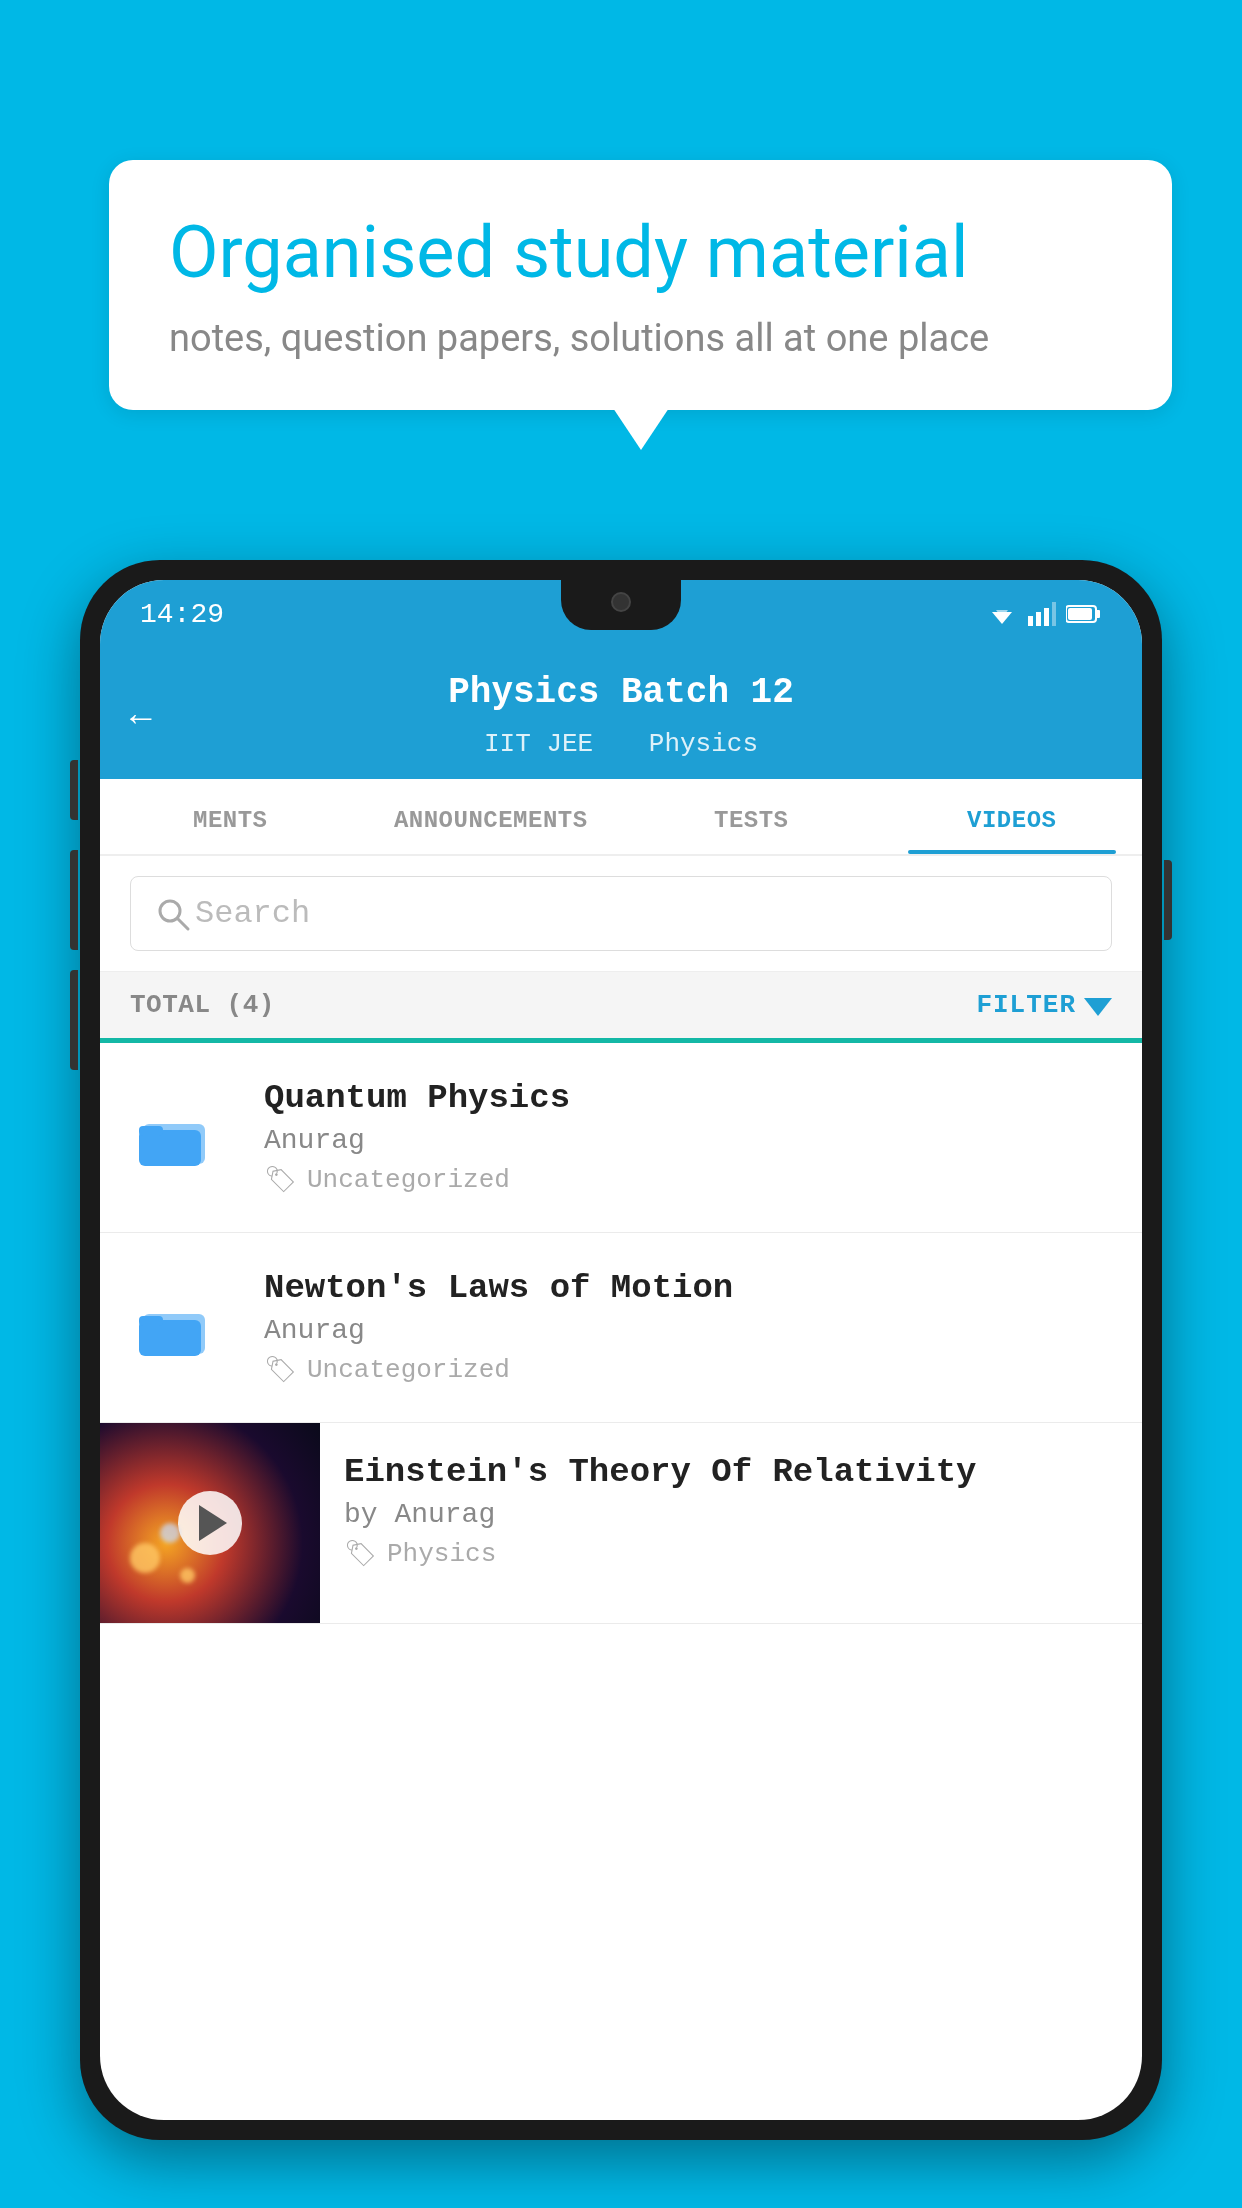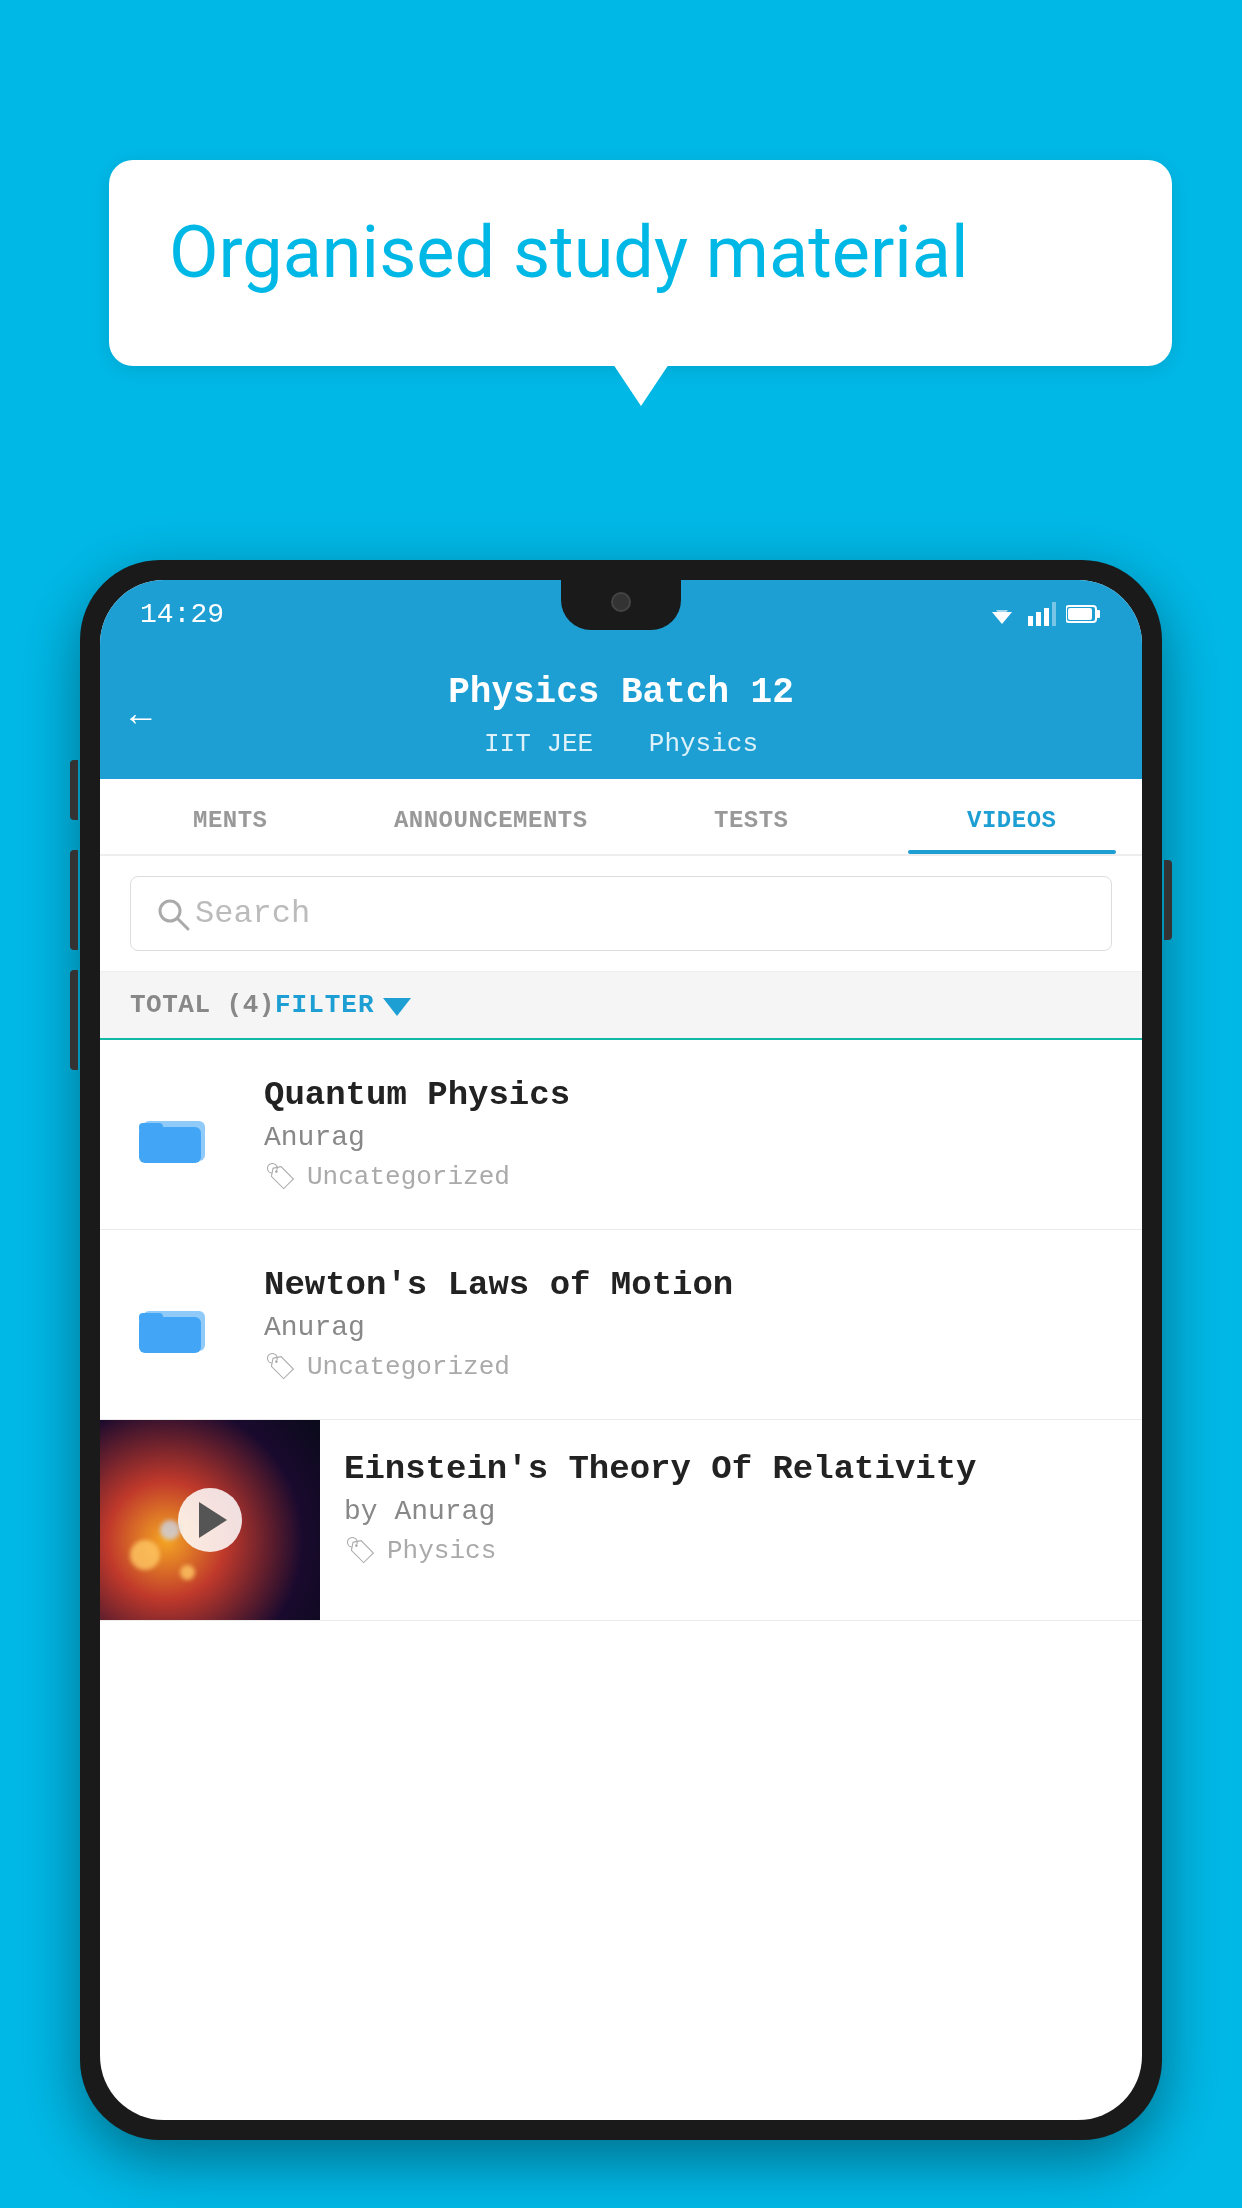--- a/index.html
+++ b/index.html
@@ -227,22 +227,23 @@
     .search-placeholder {
       color: #bbb;
       font-size: 32px;
     }
 
     
     .filter-bar {
       background: #f5f5f5;
       display: flex;
       align-items: center;
+      justify-content: space-between;
       padding: 18px 30px;
-      border-bottom: 2px solid #14b8a6;
+      border-bottom: 5px solid #14b8a6;
     }
 
     .total-count {
       color: #888;
       font-size: 26px;
       font-weight: 600;
       letter-spacing: 0.5px;
     }
 
     .filter-btn {
@@ -449,20 +450,21 @@
       background: #333;
       border-radius: 4px 0 0 4px;
     }
   </style>
 </head>
 <body>
 
 <div class="speech-bubble-container">
   <div class="speech-bubble">
     <h1>Organised study material</h1>
+    <p>notes, question papers, solutions all at one place</p>
   </div>
 </div>
 
 <div class="phone-container">
   <div class="phone-outer">
 
     <div class="phone-side-btn-right"></div>
     <div class="phone-side-btn-left-top"></div>
     <div class="phone-side-btn-left-mid"></div>
     <div class="phone-side-btn-left-bot"></div>

